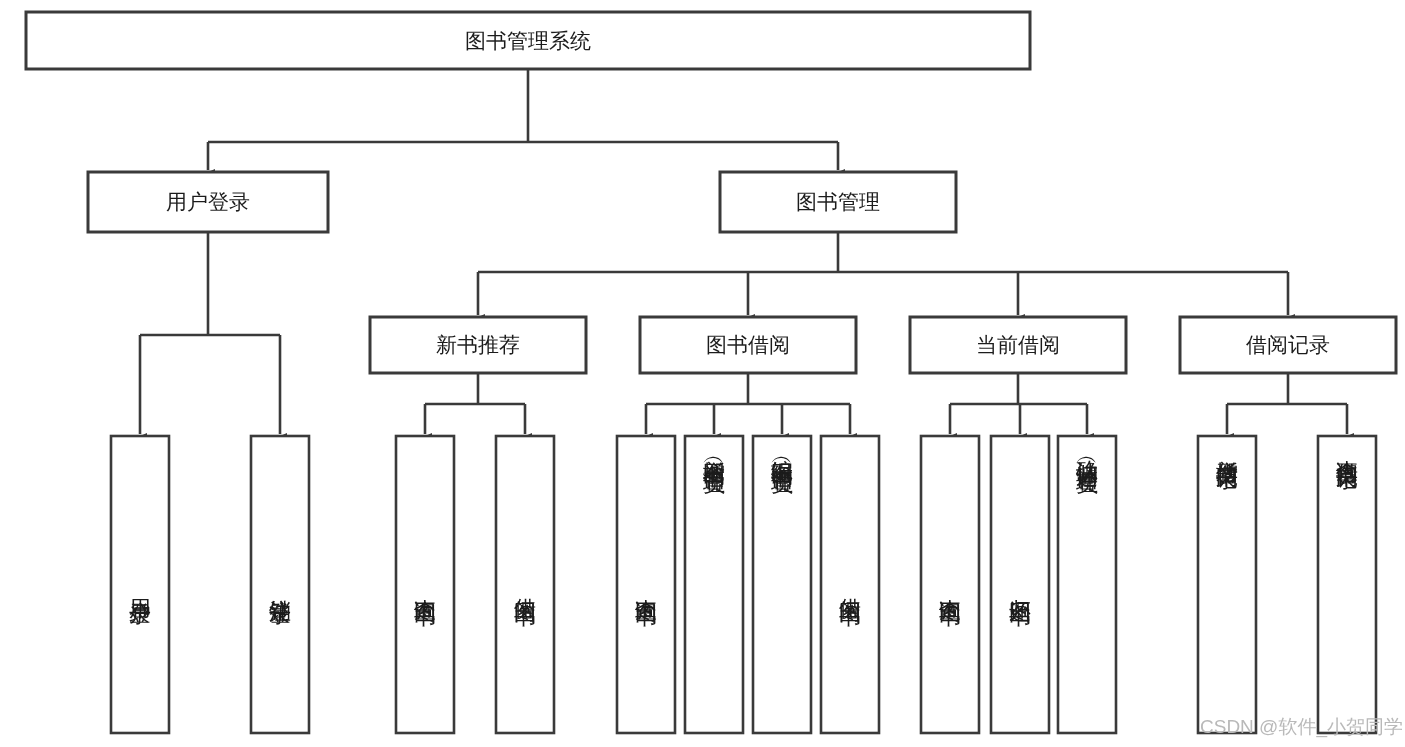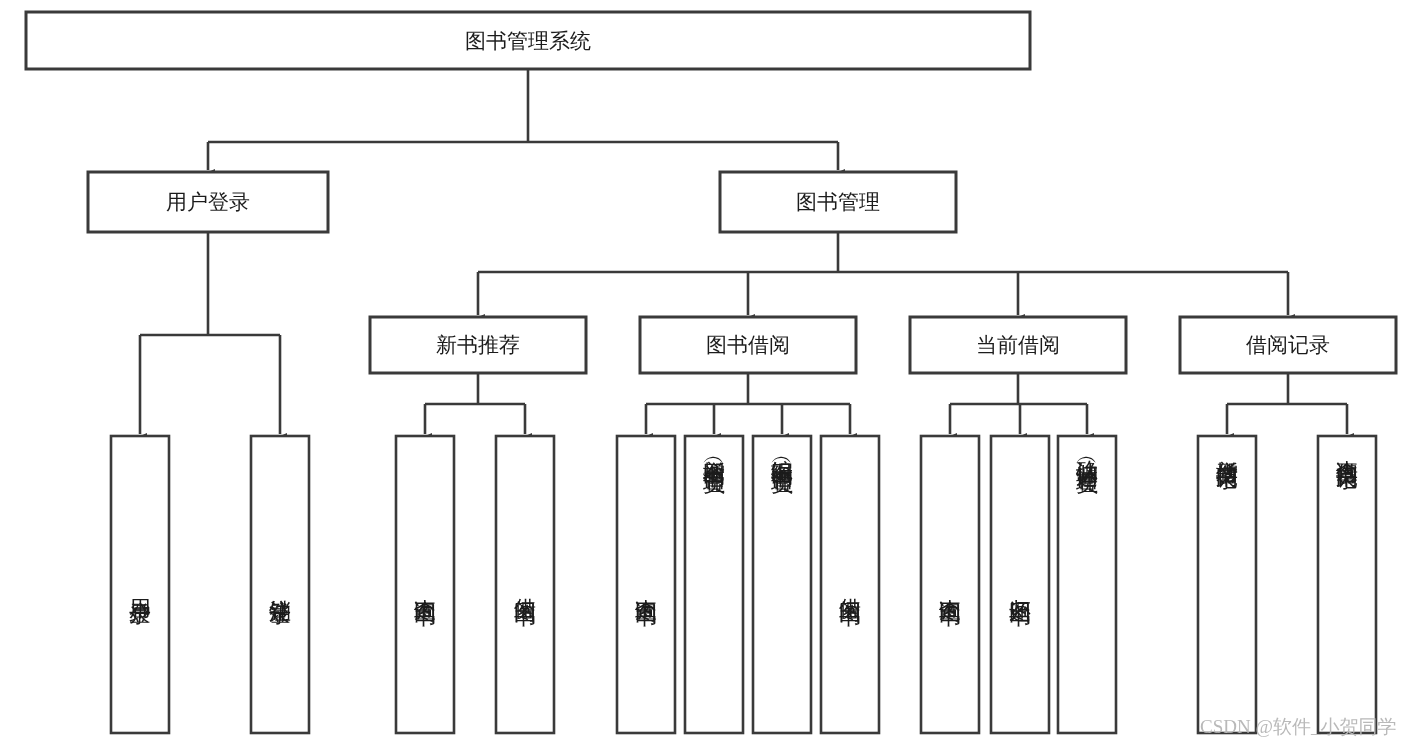--- a/index.html
+++ b/index.html
@@ -69,21 +69,21 @@
     box-sizing: border-box;
     white-space: nowrap;
     user-select: none;
   }
   .leaf-label.centered {
     justify-content: center;
     padding-top: 0;
   }
   .watermark {
     position: absolute;
-    font-family: Liberation Serif, serif;
+    font-family: Liberation Sans, sans-serif;
     font-size: 19px;
     color: #b9b9b9;
     white-space: nowrap;
     user-select: none;
   }
 </style>
 </head>
 <body>
 
 <div id="diagram-root">

